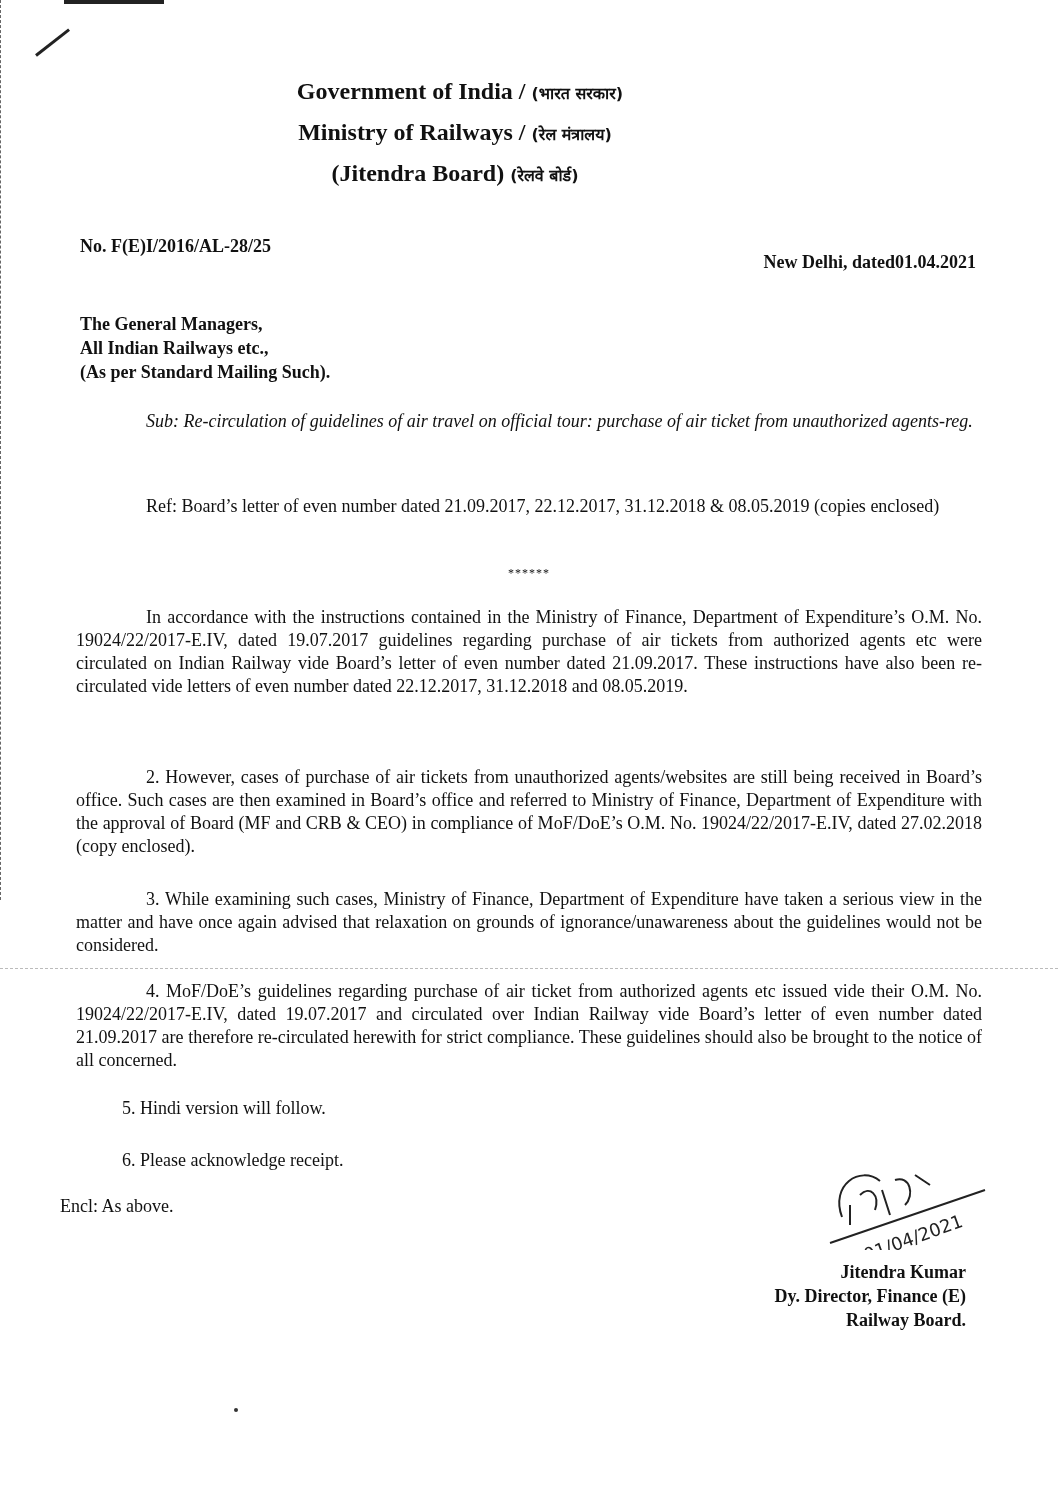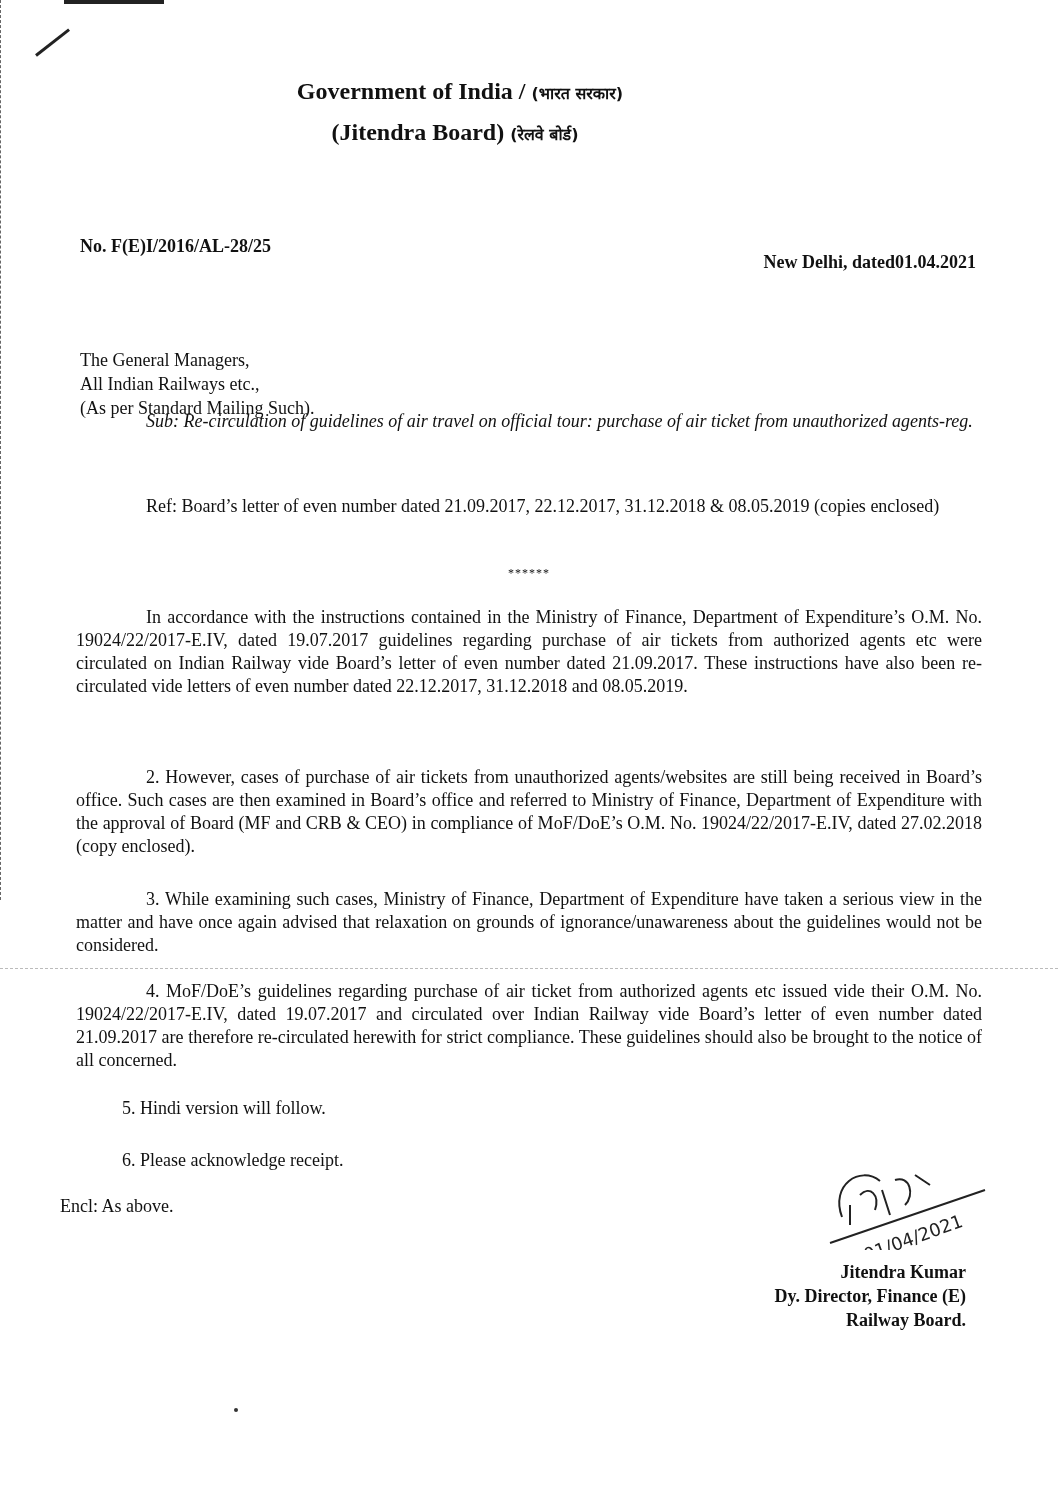--- a/index.html
+++ b/index.html
@@ -11,21 +11,21 @@
     .scan-mark-left { position: absolute; left: 0; top: 0; width: 2px; height: 900px; border-left: 1px dashed #666; }
     .pen-stroke { position: absolute; left: 36px; top: 40px; width: 42px; height: 3px; background: #222; transform: rotate(-38deg); transform-origin: left center; top: 54px; }
     .header { position: absolute; top: 72px; left: 0; width: 840px; text-align: center; font-weight: bold; }
     .header .line { font-size: 24px; line-height: 38px; }
     .header .line .hindi { font-size: 16px; font-weight: bold; font-family: "DejaVu Sans", sans-serif; }
     .header .line1 { margin-left: 80px; }
     .header .line2 { margin-left: 70px; }
     .header .line3 { margin-left: 70px; }
     .ref-no { position: absolute; left: 80px; top: 236px; font-size: 18px; font-weight: bold; }
     .date { position: absolute; right: 82px; top: 252px; font-size: 18px; font-weight: bold; text-align: right; }
-    .addressee { position: absolute; left: 80px; top: 312px; font-size: 18px; font-weight: normal; line-height: 24px; margin-top: 36px; }
+    .addressee { position: absolute; left: 80px; top: 312px; font-size: 18px; font-weight: bold; line-height: 24px; }
     .para { position: absolute; left: 76px; width: 906px; font-size: 18px; line-height: 23px; text-align: justify; }
     .para .indent { display: inline-block; width: 70px; }
     .sub { top: 410px; font-style: italic; }
     .ref { top: 495px; }
     .stars { position: absolute; top: 566px; left: 0; width: 1058px; text-align: center; font-size: 12px; letter-spacing: 1px; }
     .p1 { top: 606px; }
     .p2 { top: 766px; }
     .p3 { top: 888px; }
     .divider { position: absolute; left: 0; top: 968px; width: 1058px; border-top: 1px dashed #bbb; }
     .p4 { top: 980px; }
@@ -41,20 +41,24 @@
 <body>
 
 <div class="scan-mark-top"></div>
 <div class="scan-mark-left"></div>
 <div class="pen-stroke"></div>
 
 <div class="header">
   <div class="line line1">
     <span>Government of India /</span>
     <span class="hindi">(भारत सरकार)</span>
+  </div>
+  <div class="line line2">
+    <span>Ministry of Railways /</span>
+    <span class="hindi">(रेल मंत्रालय)</span>
   </div>
   <div class="line line3">
     <span>(Jitendra Board)</span>
     <span class="hindi">(रेलवे बोर्ड)</span>
   </div>
 </div>
 
 <div class="ref-no">No. F(E)I/2016/AL-28/25</div>
 <div class="date">New Delhi, dated01.04.2021</div>
 

